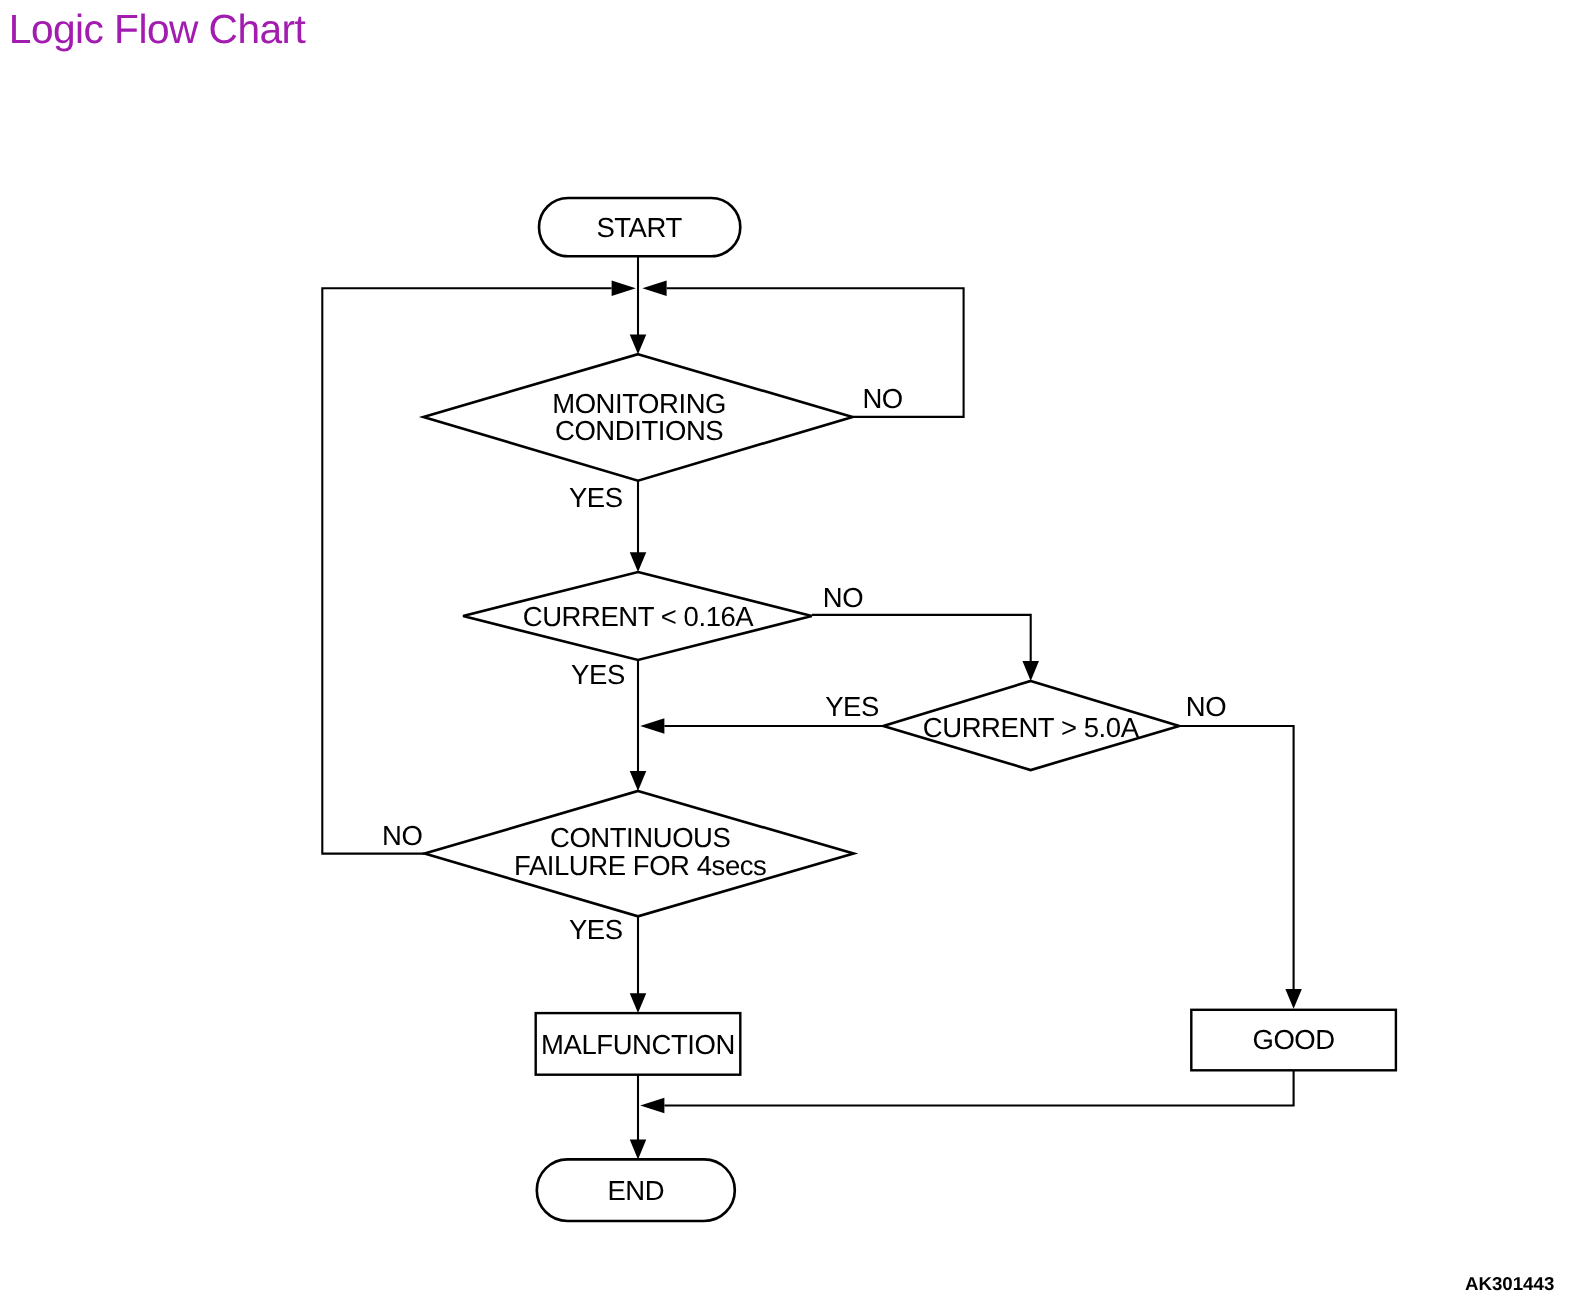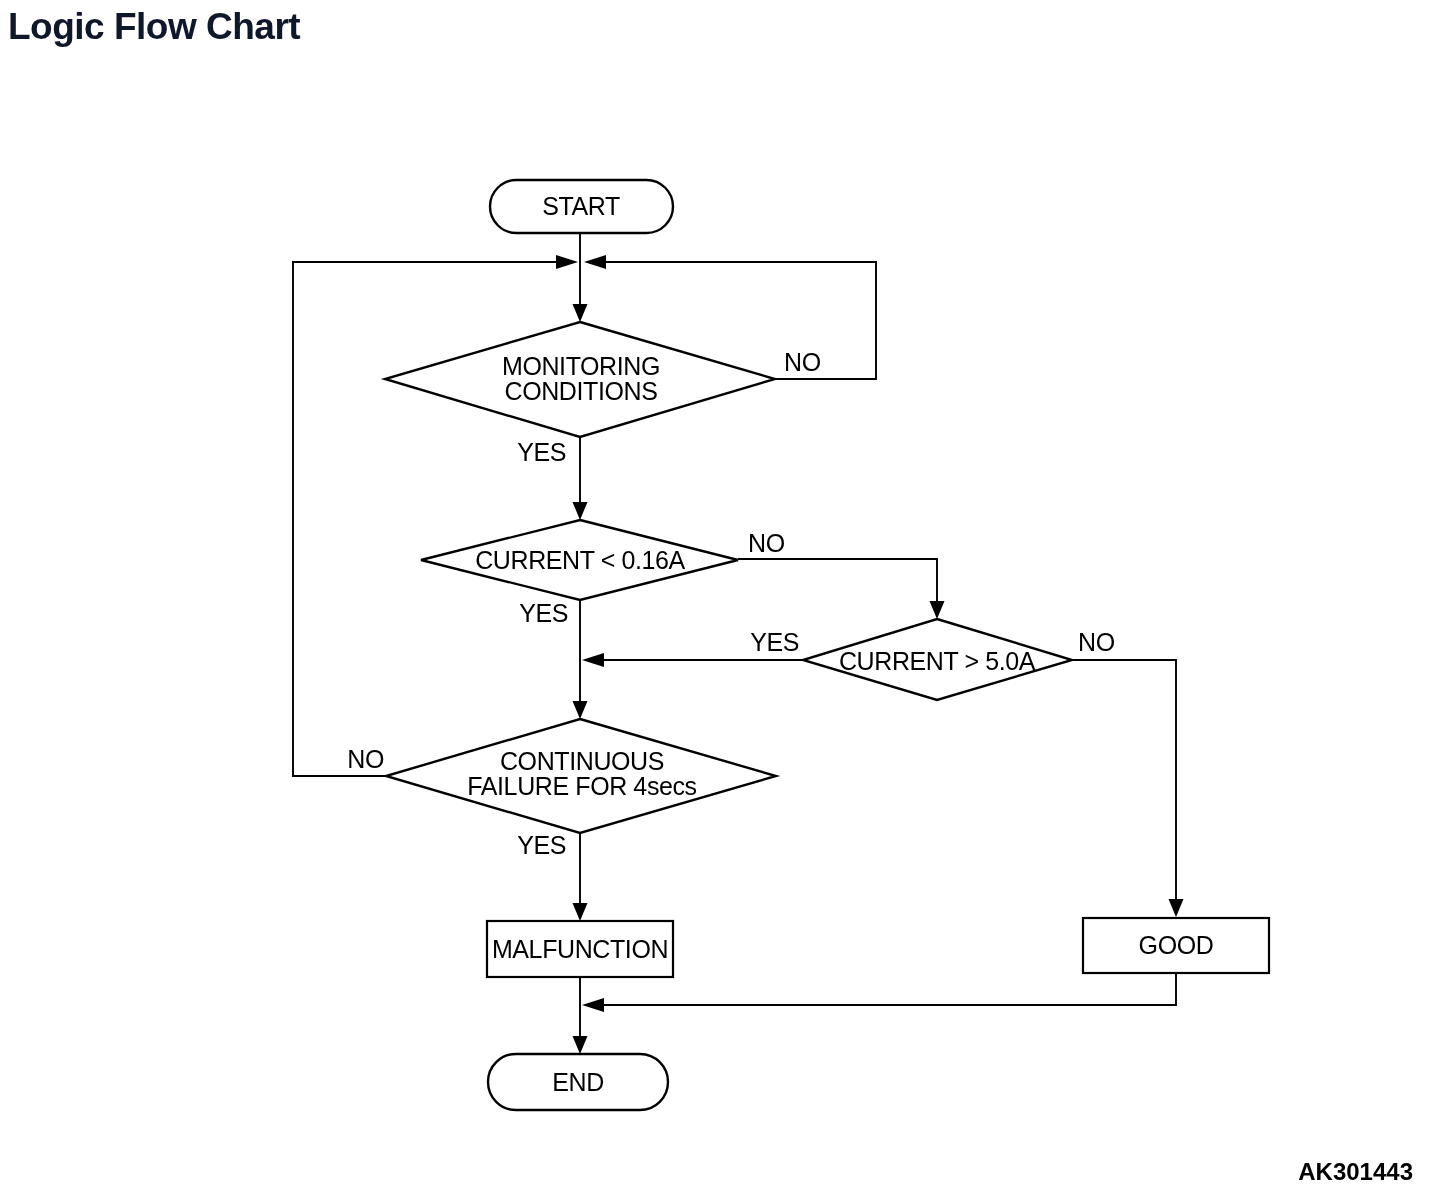--- a/index.html
+++ b/index.html
@@ -15,29 +15,29 @@
     font-family: "Liberation Sans", "DejaVu Sans", sans-serif;
     color: #000000;
     overflow: hidden;
   }
   .page-title {
     position: absolute;
     left: 8px;
     top: 6px;
     margin: 0;
     font-size: 37px;
-    font-weight: bold;
+    font-weight: normal;
     letter-spacing: -0.5px;
-    color: #0f172a;
+    color: #a21caf;
   }
   .figure-code {
     position: absolute;
     right: 27px;
     top: 1158px;
-    font-size: 24px;
+    font-size: 17px;
     font-weight: bold;
     color: #000000;
   }
   svg.flowchart {
     position: absolute;
     left: 0;
     top: 0;
   }
   .shape {
     fill: #ffffff;

